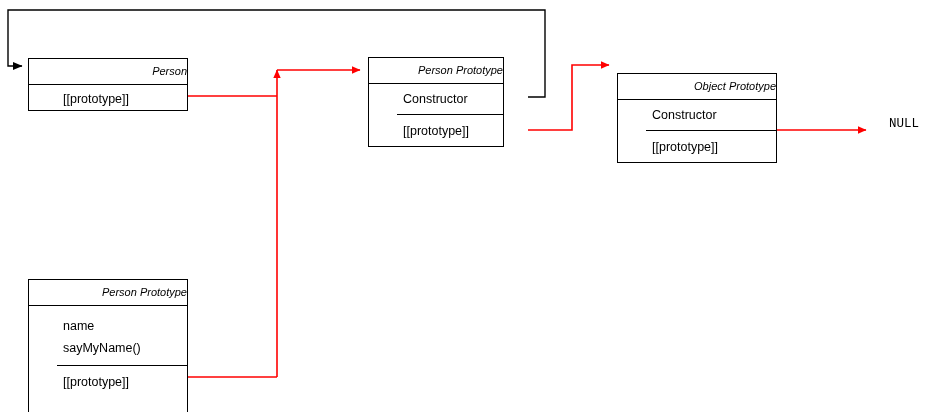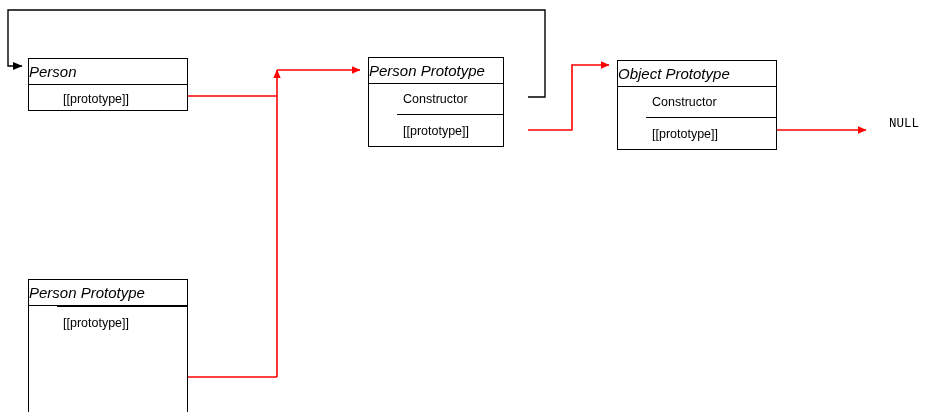--- a/index.html
+++ b/index.html
@@ -30,23 +30,23 @@
     position: absolute;
     box-sizing: border-box;
     border: 1px solid #000000;
     background: #ffffff;
     z-index: 5;
   }
   .uml-title {
     box-sizing: border-box;
     height: 26px;
     line-height: 25px;
-    text-align: left;
+    text-align: right;
     font-style: italic;
-    font-size: 15px;
+    font-size: 11px;
     color: #000000;
     border-bottom: 1px solid #000000;
     white-space: nowrap;
     overflow: hidden;
   }
   .uml-row {
     box-sizing: border-box;
     font-size: 12.5px;
     color: #000000;
     padding-left: 6px;
@@ -110,26 +110,30 @@
     <div class="uml-title">Person</div>
     <div class="uml-row row-h27">[[prototype]]</div>
   </div>
 
   <div class="umlbox" style="left:368px; top:57px; width:136px; height:90px;">
     <div class="uml-title">Person Prototype</div>
     <div class="uml-row row-h30">Constructor</div>
     <div class="uml-row sep row-h34">[[prototype]]</div>
   </div>
 
-  <div class="umlbox" style="left:617px; top:60px; width:160px; height:90px;">
+  <div class="umlbox" style="left:617px; top:73px; width:160px; height:90px;">
     <div class="uml-title">Object Prototype</div>
     <div class="uml-row row-h30">Constructor</div>
     <div class="uml-row sep row-h34">[[prototype]]</div>
   </div>
 
   <div class="umlbox" style="left:28px; top:279px; width:160px; height:140px;">
     <div class="uml-title">Person Prototype</div>
+    <div class="uml-row row-h59">
+      <span class="member">name</span>
+      <span class="member">sayMyName()</span>
+    </div>
     <div class="uml-row sep row-h50">[[prototype]]</div>
   </div>
 
   <div class="endlabel" style="left:889px; top:117px;font-family:Liberation Mono, monospace;">NULL</div>
 
 </div>
 
 </body></html>

